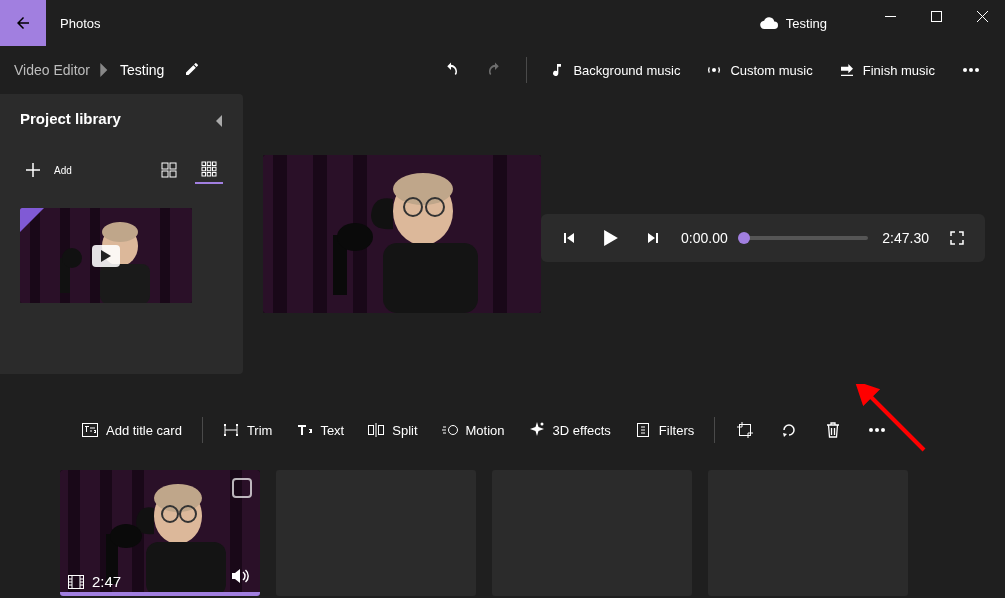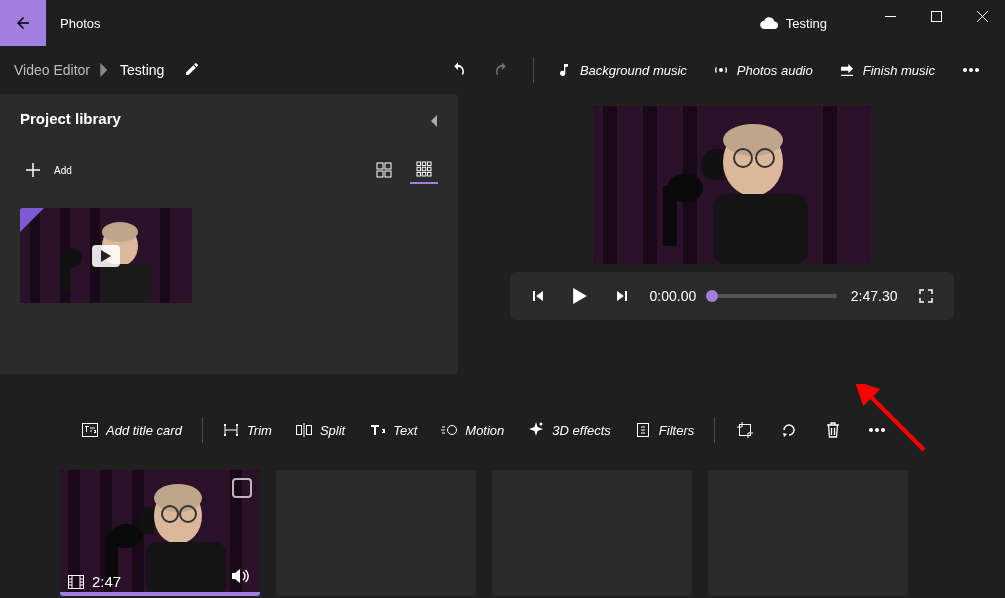--- a/index.html
+++ b/index.html
@@ -15,40 +15,40 @@
 
   .toolbar { height: 48px; display: flex; align-items: center; padding: 0 14px; gap: 6px; justify-content: center; }
   .breadcrumb { display: flex; align-items: center; gap: 10px; font-size: 14px; }
   .breadcrumb .crumb { color: #bdbdbd; }
   .breadcrumb .chev { color: #888; }
   .breadcrumb .active-wrap { display:flex; align-items:center; }
   .breadcrumb .active { color: #fff; font-weight:400; }
   .breadcrumb .underline { width:100%; height:2px; background:#a17fe0; margin-top:6px;}
   .edit-icon { margin-left: 10px; }
 
-  .tool-btn { display: flex; align-items: center; gap: 8px; padding: 0 10px; height: 36px; font-size: 13px; color: #fff; border-radius: 3px; font-style: italic; }
+  .tool-btn { display: flex; align-items: center; gap: 8px; padding: 0 10px; height: 36px; font-size: 13px; color: #fff; border-radius: 3px; }
   .tool-btn svg { fill: #fff; flex-shrink:0; }
 
   .upper { display: flex; height: 280px; }
   .library { width: 458px; background: #2b2b2b; border-radius: 0 4px 4px 0; padding: 16px 20px 20px 20px; position:relative;}
   .library-header { display: inline-flex; align-items: center; justify-content: flex-start; }
   .library-title { font-size: 15px; font-weight: 600; }
   .collapse { position:absolute; right:10px; top:12px; width:30px; height:30px; display:flex; align-items:center; justify-content:center;}
   .library-toolbar { display:flex; align-items:center; margin-top:28px; }
   .add-btn { display:flex; align-items:center; gap:14px; font-size:10px; padding:4px 6px;}
   .view-btns { margin-left:auto; display:flex; gap:12px;}
   .view-btn { width:28px; height:28px; display:flex; align-items:center; justify-content:center;}
   .view-btn.active { border-bottom:2px solid #a17fe0;}
 
   .thumb { width:172px; height:95px; margin-top:24px; position:relative; background:#000; border-radius:2px; overflow:hidden;}
   .corner-dog { position:absolute; left:0; top:0; width:0; height:0; border-top:24px solid #805ad5; border-right:24px solid transparent;}
   .play-circle { position:absolute; left:50%; top:50%; transform:translate(-50%,-50%); width:28px; height:22px; background:rgba(255,255,255,0.88); border-radius:4px; display:flex; align-items:center; justify-content:center;}
   .thumb-svg { width:100%; height:100%; display:block;}
 
-  .preview-area { flex:1; display:flex; flex-direction:column; align-items:center; padding:12px 20px;}
+  .preview-area { flex:1; display:flex; flex-direction:row; align-items:center; padding:12px 20px;}
   .preview { width:278px; height:158px; background:#000; border-radius:2px; overflow:hidden;}
   .player { width:444px; height:48px; margin-top:8px; background:#2b2b2b; border-radius:6px; display:flex; align-items:center; padding:0 14px; gap:14px;}
   .p-btn { width:28px; height:28px; display:flex; align-items:center; justify-content:center;}
   .time { font-size:14px;}
   .seek { flex:1; height:4px; background:#555; border-radius:2px; position:relative;}
   .seek-dot { position:absolute; left:0; top:50%; transform:translate(-4px,-50%); width:12px; height:12px; border-radius:50%; background:#a17fe0;}
 
   .storyboard-bar { height:56px; display:flex; align-items:center; padding:0 60px 0 72px; gap:4px; margin-top:28px;}
   .storyboard-bar .tool-btn { gap:8px; padding:0 10px;}
   .vbar { width:1px; height:26px; background:#4a4a4a; margin:0 6px;}
@@ -132,21 +132,21 @@
     <svg width="16" height="16" viewBox="0 0 24 24">
         <path fill="#fff" d="M12 3v10.55A4 4 0 1014 17V7h4V3h-6z"></path>
       </svg>
     <span>Background music</span>
   </div>
   <div class="tool-btn">
     <svg width="16" height="16" viewBox="0 0 24 24">
         <circle cx="12" cy="12" r="3" fill="#fff"></circle>
         <path stroke="#fff" fill="none" stroke-width="2" d="M5 8a8 8 0 000 8M19 8a8 8 0 010 8"></path>
       </svg>
-    <span>Photos audio</span>
+    <span>Custom music</span>
   </div>
   <div class="tool-btn">
     <svg width="16" height="16" viewBox="0 0 24 24">
         <path fill="#fff" d="M14 3l7 7-7 7v-4H3v-6h11V3zM3 19h18v2H3z"></path>
       </svg>
     <span>Finish music</span>
   </div>
   <div class="tool-btn icon-only">
     <svg width="16" height="4" viewBox="0 0 16 4">
         <circle cx="2" cy="2" r="2" fill="#fff"></circle>
@@ -280,31 +280,31 @@
   <div class="vbar"></div>
   <div class="tool-btn">
     <svg width="16" height="14" viewBox="0 0 16 14">
         <path stroke="#fff" fill="none" d="M2 2v10M14 2v10M2 7h12"></path>
         <path fill="#fff" d="M1 1h2v2H1zM13 1h2v2h-2zM1 11h2v2H1zM13 11h2v2h-2z"></path>
       </svg>
     <span>Trim</span>
   </div>
   <div class="tool-btn">
     <svg width="16" height="14" viewBox="0 0 16 14">
+        <path fill="#fff" d="M2 2h8v2H7v8H5V4H2zM14 7h-1v-1h3v4h-3v-1h1z"></path>
+      </svg>
+    <span>Text</span>
+  </div>
+  <div class="tool-btn">
+    <svg width="16" height="14" viewBox="0 0 16 14">
         <rect x="0.5" y="2.5" width="5" height="9" fill="none" stroke="#fff"></rect>
         <rect x="10.5" y="2.5" width="5" height="9" fill="none" stroke="#fff"></rect>
         <path stroke="#fff" d="M8 0v14"></path>
       </svg>
     <span>Split</span>
-  </div>
-  <div class="tool-btn">
-    <svg width="16" height="14" viewBox="0 0 16 14">
-        <path fill="#fff" d="M2 2h8v2H7v8H5V4H2zM14 7h-1v-1h3v4h-3v-1h1z"></path>
-      </svg>
-    <span>Text</span>
   </div>
   <div class="tool-btn">
     <svg width="16" height="14" viewBox="0 0 16 14">
         <circle cx="11" cy="7" r="4.5" fill="none" stroke="#fff"></circle>
         <path stroke="#fff" d="M1 4h3M0 7h4M1 10h3"></path>
       </svg>
     <span>Motion</span>
   </div>
   <div class="tool-btn">
     <svg width="16" height="16" viewBox="0 0 16 16">

